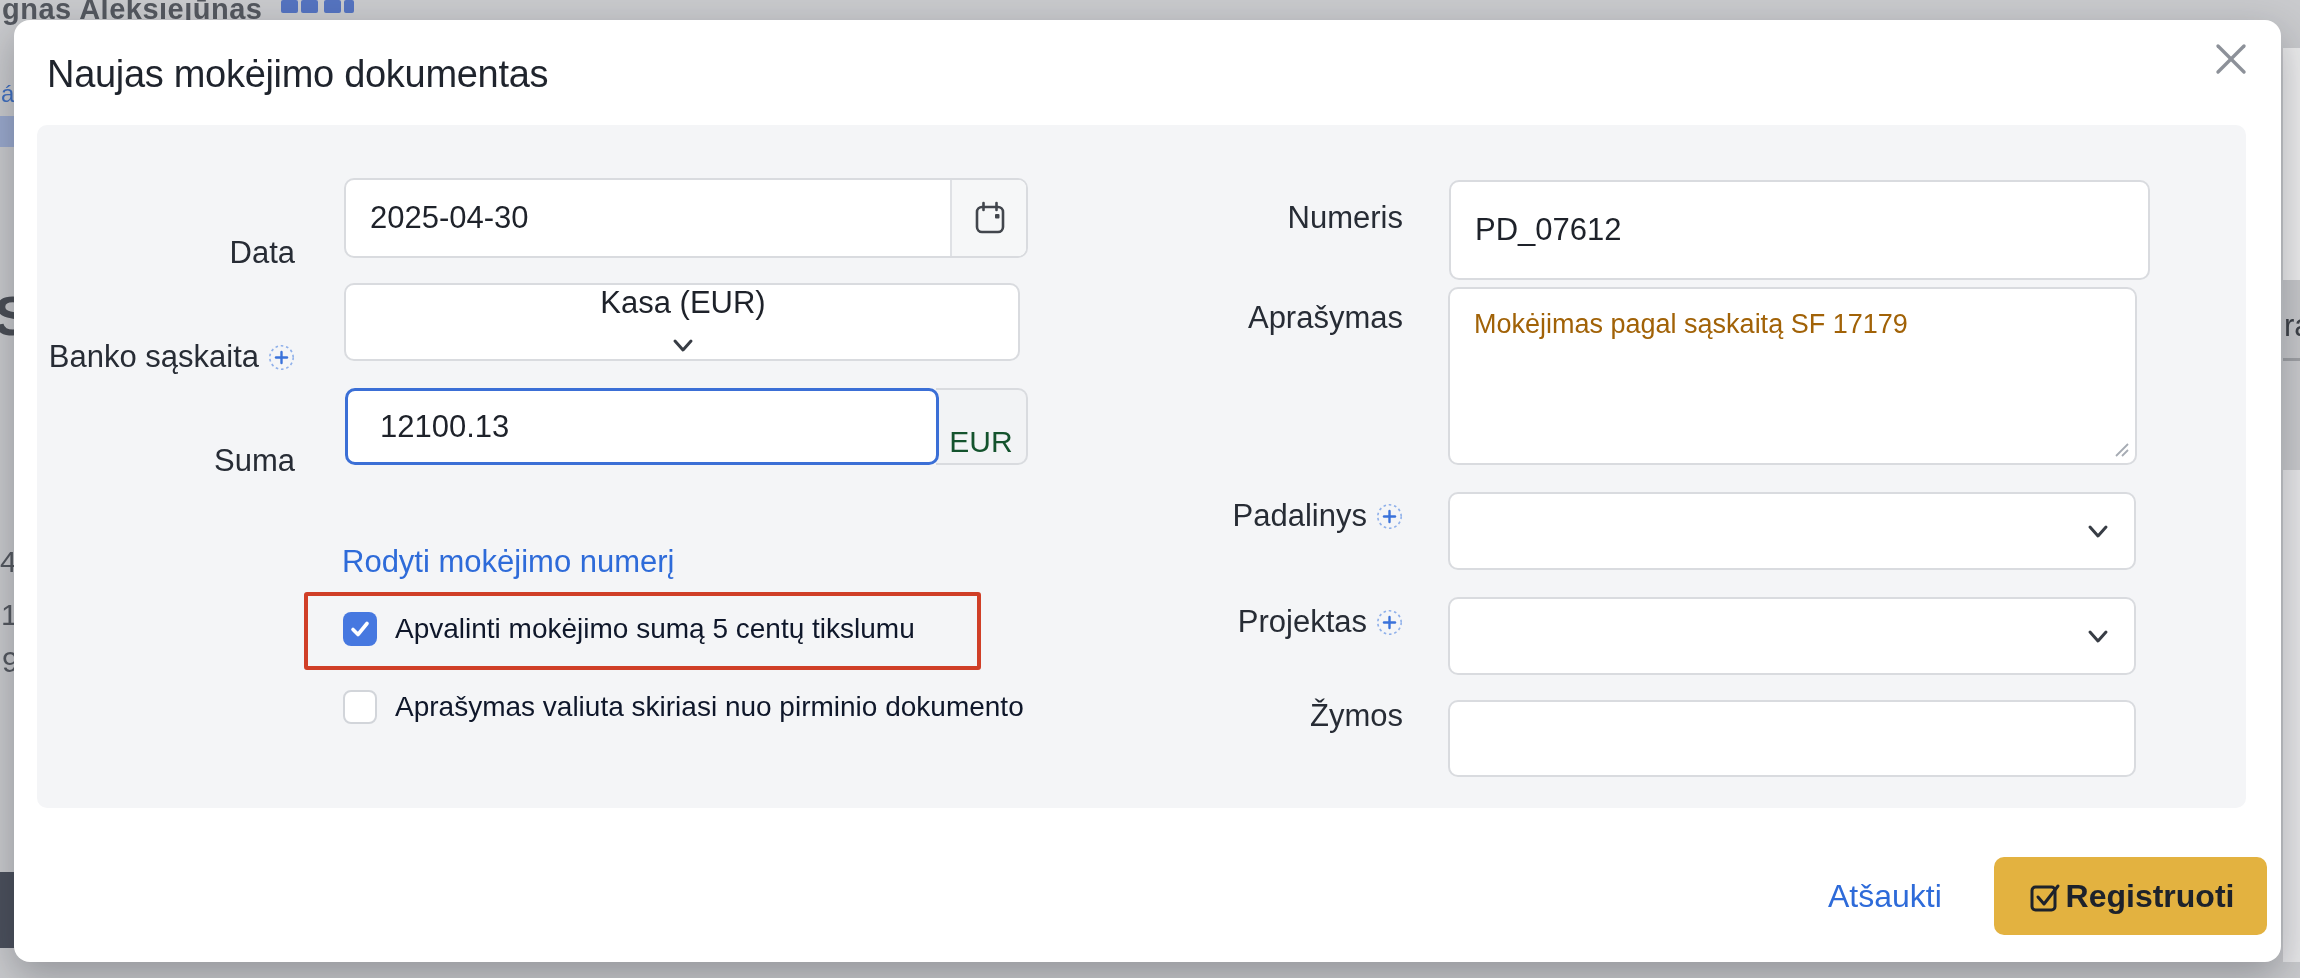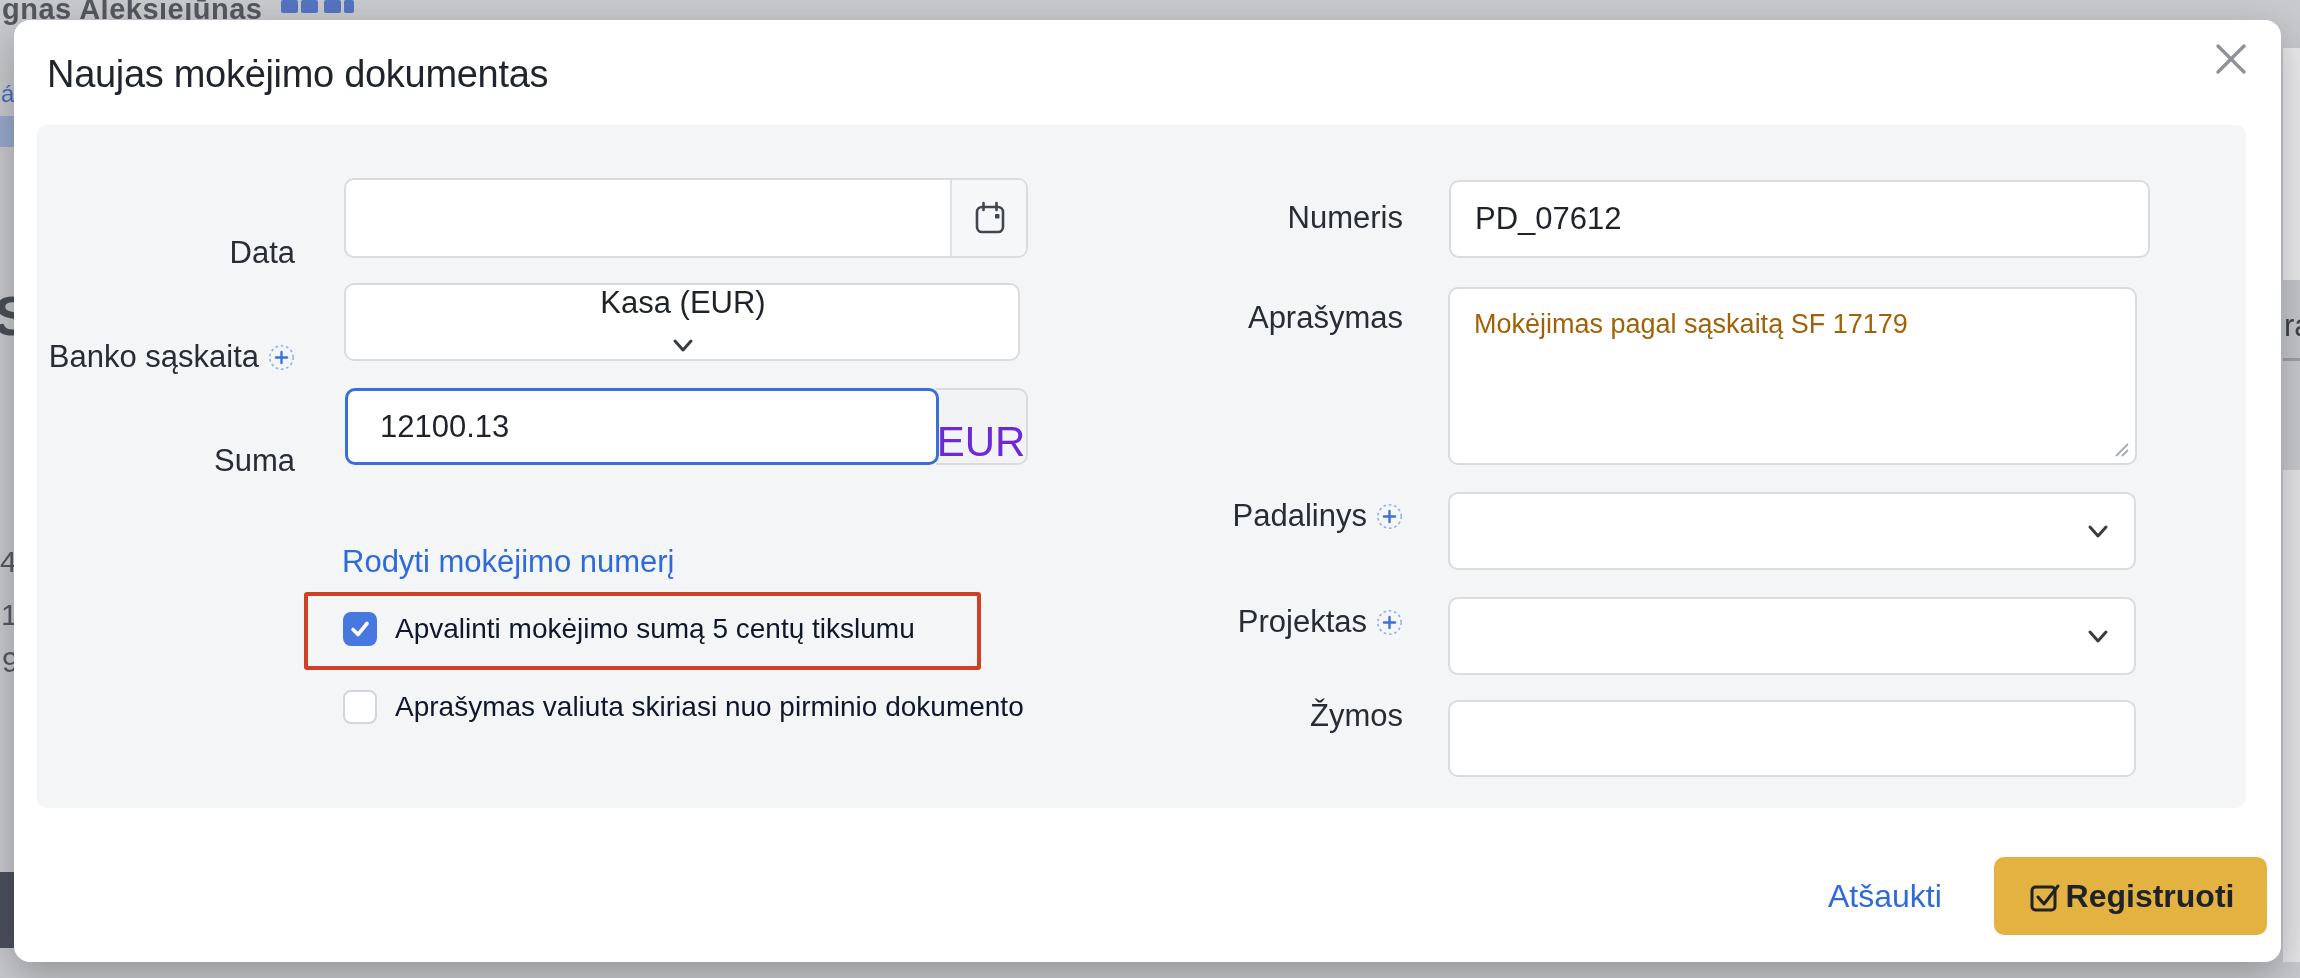--- a/index.html
+++ b/index.html
@@ -85,20 +85,21 @@
         <line x1="33" y1="7" x2="7" y2="33" stroke="#8d9199" stroke-width="3.4" stroke-linecap="round"></line>
       </svg>
     </div>
 
     <div id="panel"></div>
 
     <div class="lbl lbl-l" style="top:180px;height:36px;">
       <span>Data</span>
     </div>
     <div class="box" style="left:330px;top:158px;width:684px;height:80px;overflow:hidden;">
+      <input class="inp" style="width: 604px;" value="2025-04-30">
       <div class="addon" style="left:604px;top:0;width:78px;height:76px;background:#f6f7f8;border-left:2px solid #dfe1e5;cursor:pointer;">
         <svg width="38" height="38" viewBox="0 0 38 38">
           <rect x="6" y="8" width="26" height="25" rx="5" fill="none" stroke="#42464d" stroke-width="2.6"></rect>
           <line x1="12.5" y1="4" x2="12.5" y2="11" stroke="#42464d" stroke-width="2.6" stroke-linecap="round"></line>
           <line x1="25.5" y1="4" x2="25.5" y2="11" stroke="#42464d" stroke-width="2.6" stroke-linecap="round"></line>
           <rect x="24" y="15" width="4.5" height="4.5" rx="1" fill="#42464d"></rect>
         </svg>
       </div>
     </div>
 
@@ -117,40 +118,40 @@
       </svg>
     </div>
 
     <div class="lbl lbl-l" style="top:388px;height:36px;">
       <span>Suma</span>
     </div>
     <div class="box" style="left:331px;top:368px;width:594px;height:77px;border:3px solid #3b6fd6;border-radius:10px;z-index:2;">
       <input class="inp" style="padding-right: 26px; padding-left: 32px;" value="12100.13">
     </div>
     <div class="addon" style="left:922px;top:368px;width:92px;height:77px;background:#f2f3f5;border:2px solid #d9dbdf;border-left:none;border-radius:0 10px 10px 0;">
-      <span style="font-size:42px;color:#6d28d9;margin-top:30px;">EUR</span>
+      <span style="font-size:30px;color:#14532d;margin-top:30px;">EUR</span>
     </div>
 
     <div class="blue-link" style="left:328px;top:524px;">Rodyti mokėjimo numerį</div>
 
     <div id="red-box"></div>
     <div class="cb on" style="left:329px;top:592px;">
       <svg width="26" height="26" viewBox="0 0 26 26">
         <polyline points="6,13.5 11,18.5 20,7.5" fill="none" stroke="#ffffff" stroke-width="3.6" stroke-linecap="round" stroke-linejoin="round"></polyline>
       </svg>
     </div>
     <div class="cb-label" style="left:381px;top:592px;line-height:34px;">Apvalinti mokėjimo sumą 5 centų tikslumu</div>
 
     <div class="cb off" style="left:329px;top:670px;"></div>
     <div class="cb-label" style="left:381px;top:670px;line-height:34px;">Aprašymas valiuta skiriasi nuo pirminio dokumento</div>
 
     <div class="lbl lbl-r" style="top:180px;height:36px;">
       <span>Numeris</span>
     </div>
-    <div class="box" style="left:1435px;top:160px;width:701px;height:78px;">
+    <div class="box" style="left:1435px;top:160px;width:701px;height:100px;">
       <input class="inp" value="PD_07612" style="">
     </div>
 
     <div class="lbl lbl-r" style="top:280px;height:36px;">
       <span>Aprašymas</span>
     </div>
     <div class="box" style="left:1434px;top:267px;width:689px;height:178px;">
       <textarea class="ta" style="">Mokėjimas pagal sąskaitą SF 17179</textarea>
       <svg id="resize-handle" width="18" height="18" viewBox="0 0 18 18">
         <line x1="5" y1="17" x2="17" y2="5" stroke="#a6abb3" stroke-width="1.8"></line>

